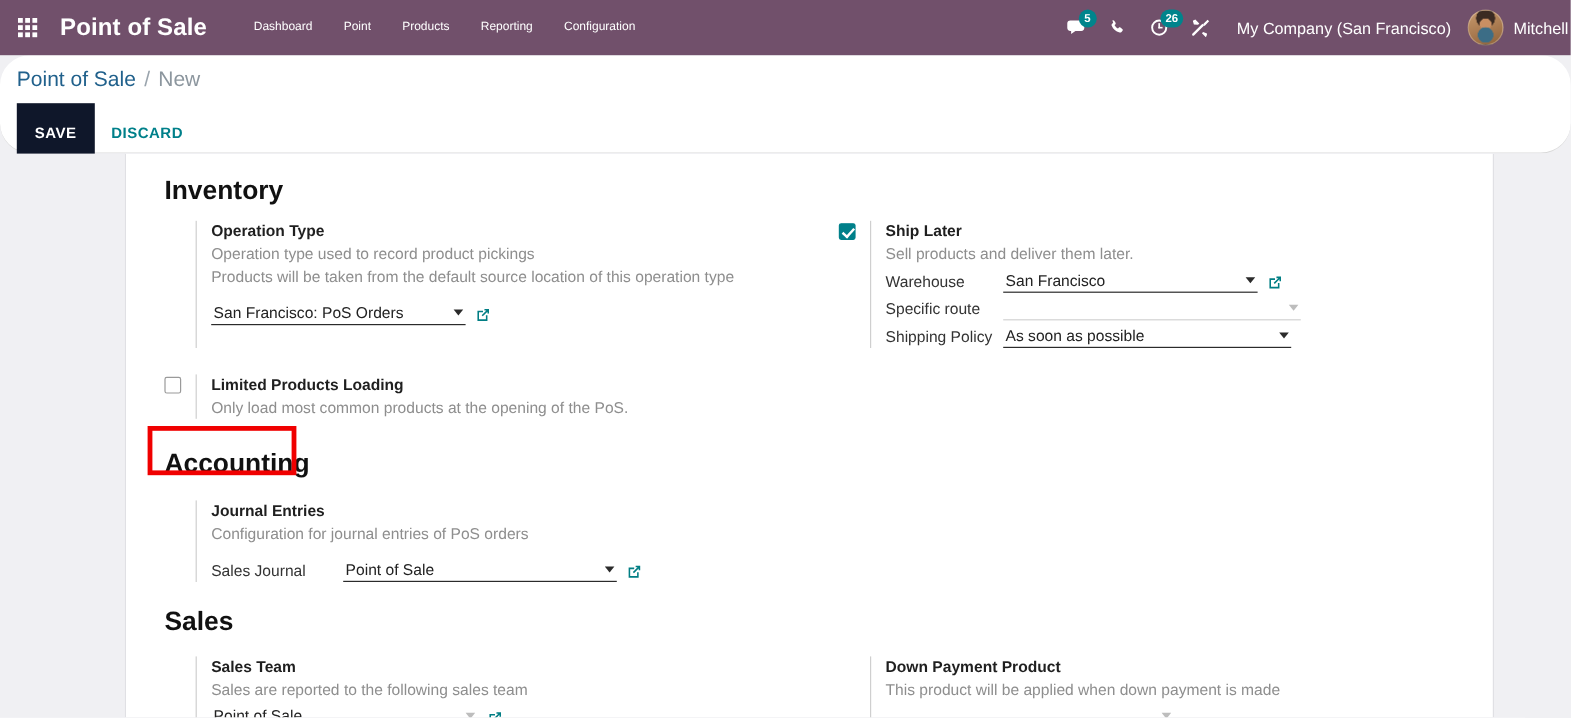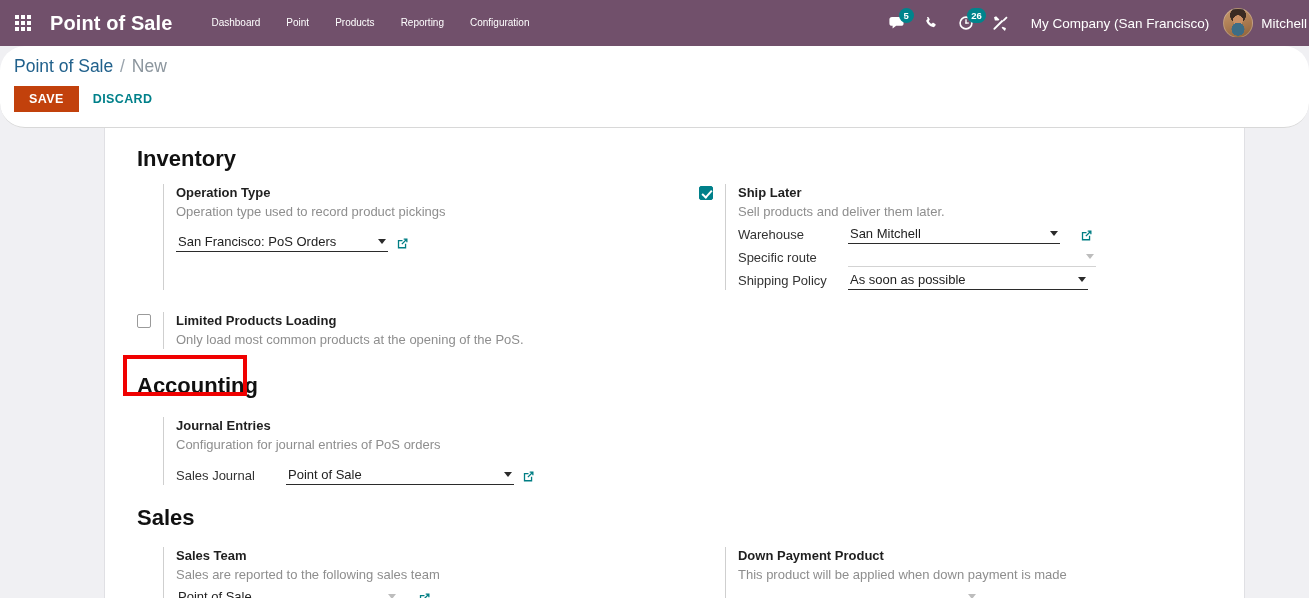--- a/index.html
+++ b/index.html
@@ -113,26 +113,26 @@
     padding: 10px 0 8px 14px;
     height: 82px;
     border-radius: 25px;
   }
   .breadcrumb { font-size: 17.5px; color: #374b5c; margin-bottom: 9px; }
   .bc-root { color: #21618c; cursor: pointer; }
   .bc-sep { color: #9aa4ad; margin: 0 2px; }
   .bc-current { color: #8c969e; }
   .btn-row { display: flex; align-items: center; }
   .btn-save {
-    background: #c2410c;
+    background: #0f172a;
     color: #ffffff;
     font-size: 12.5px;
     font-weight: bold;
     letter-spacing: 0.4px;
-    padding: 6px 15px;
+    padding: 18px 15px;
     border: none;
     cursor: pointer;
     font-family: inherit;
   }
   .btn-discard {
     color: #00808a;
     font-size: 12.5px;
     font-weight: bold;
     letter-spacing: 0.4px;
     padding: 6px 14px;
@@ -215,21 +215,21 @@
     font-size: 13px;
     color: #8e8e8e;
     line-height: 19px;
   }
 
   .field-line {
     display: flex;
     align-items: flex-end;
     margin-top: 12px;
   }
-  .field-line.tight { margin-top: 4px; gap: 12px; }
+  .field-line.tight { margin-top: 4px; }
   .f-label {
     font-size: 13px;
     color: #333333;
     padding-bottom: 2px;
     white-space: nowrap;
   }
   .f-label.w-wide { width: 110px; }
   .f-label.w-ship  { width: 98px; }
   .f-input {
     border-bottom: 1px solid #2b2b2b;
@@ -357,20 +357,21 @@
         <h2 class="section-title">Inventory</h2>
       </div>
 
       <div class="setting-row">
 
         <div class="setting-col">
           <div class="cb-cell"></div>
           <div class="setting-content">
             <div class="s-label">Operation Type</div>
             <div class="s-desc">Operation type used to record product pickings</div>
+            <div class="s-desc">Products will be taken from the default source location of this operation type</div>
             <div class="field-line">
               <div class="f-input w-op">
                 <span>San Francisco: PoS Orders</span>
                 <span class="caret"></span>
               </div>
               <span class="ext-link">
                 <svg width="13" height="13" viewBox="0 0 14 14">
                   <path d="M2 3.2h5v1.4H3.4v6.2h6.2V7.3H11v5.1H2V3.2z" fill="#017e84"></path>
                   <path d="M8.3 1.6H12.4v4.1h-1.4V4l-4.2 4.2-1-1L10 3H8.3V1.6z" fill="#017e84"></path>
                 </svg>
@@ -383,21 +384,21 @@
           <div class="cb-cell">
             <span class="cb checked"></span>
           </div>
           <div class="setting-content">
             <div class="s-label">Ship Later</div>
             <div class="s-desc">Sell products and deliver them later.</div>
 
             <div class="field-line tight">
               <span class="f-label w-ship">Warehouse</span>
               <div class="f-input w-wh">
-                <span>San Mitchell</span>
+                <span>San Francisco</span>
                 <span class="caret"></span>
               </div>
               <span class="ext-link">
                 <svg width="13" height="13" viewBox="0 0 14 14">
                   <path d="M2 3.2h5v1.4H3.4v6.2h6.2V7.3H11v5.1H2V3.2z" fill="#017e84"></path>
                   <path d="M8.3 1.6H12.4v4.1h-1.4V4l-4.2 4.2-1-1L10 3H8.3V1.6z" fill="#017e84"></path>
                 </svg>
               </span>
             </div>
 

